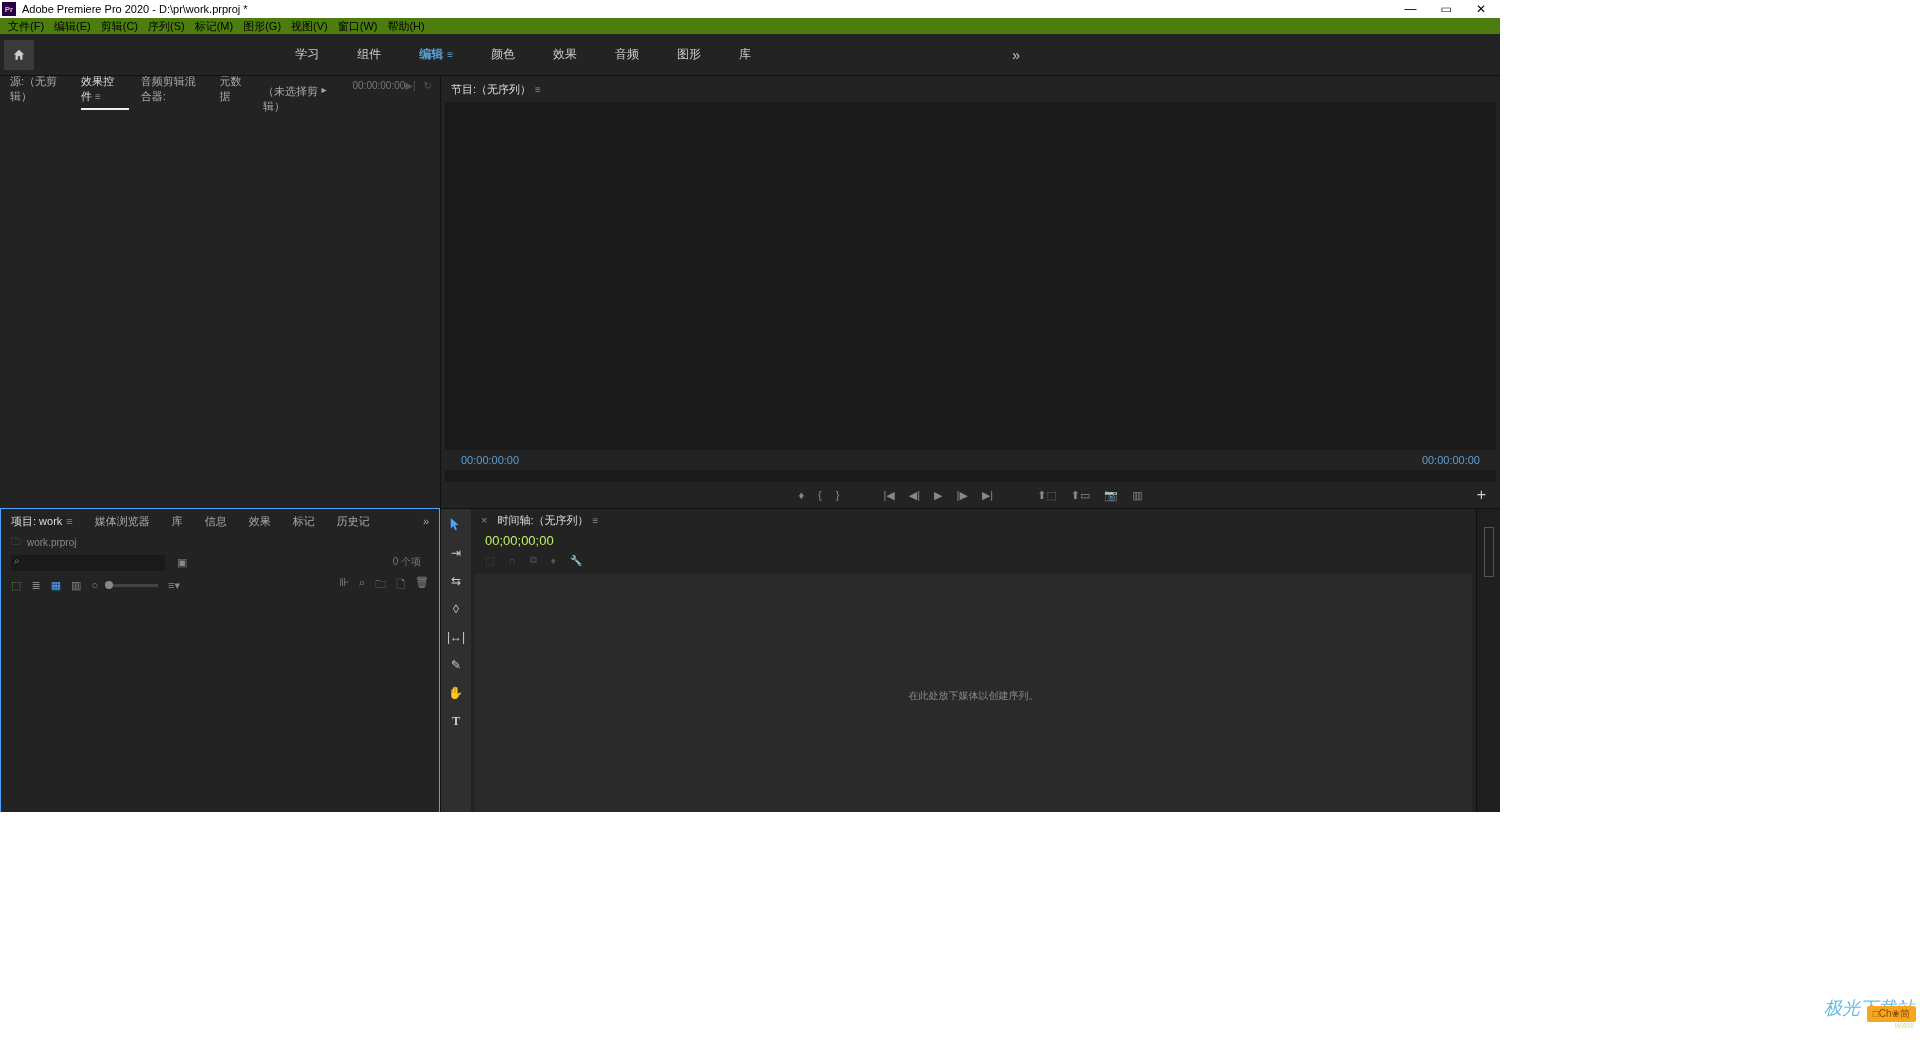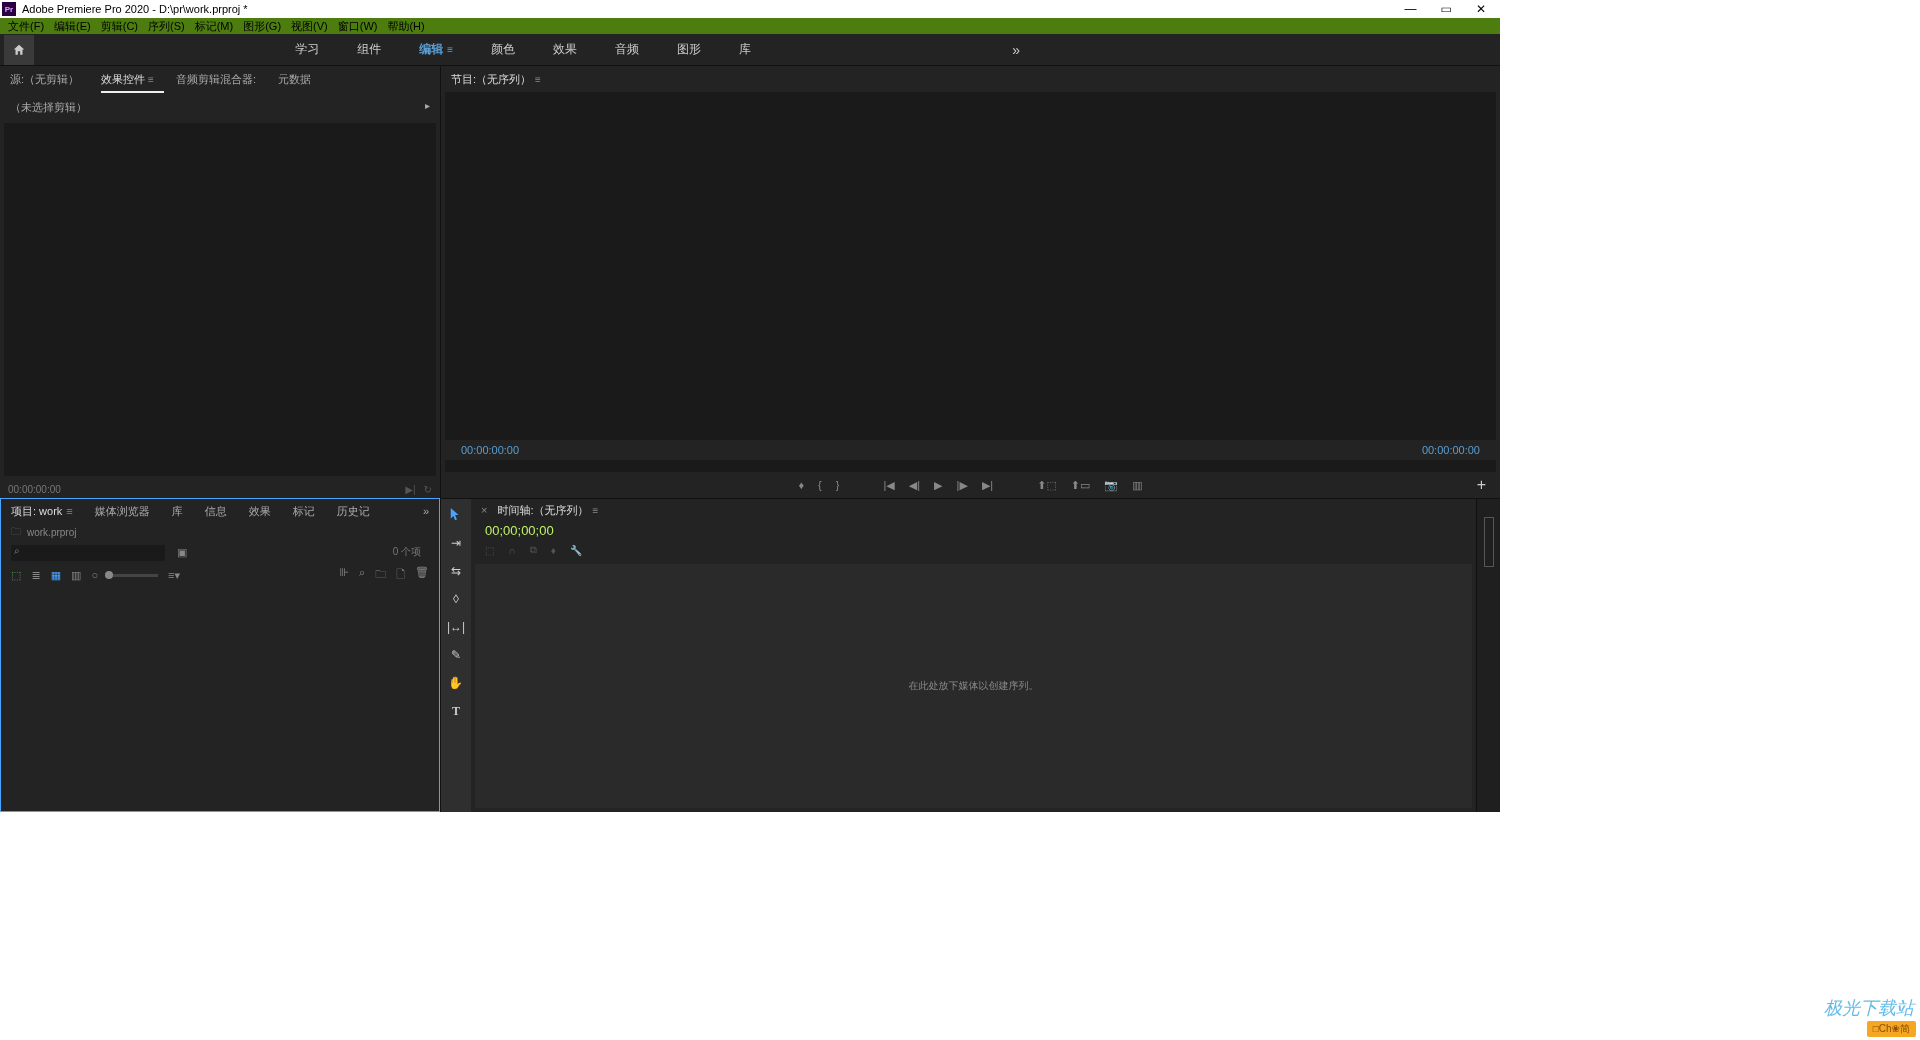--- a/index.html
+++ b/index.html
@@ -10,40 +10,40 @@
   .titlebar .app-icon { width: 14px; height: 14px; background: #2a0042; display: inline-flex; align-items: center; justify-content: center; color: #e6a0ff; font-size: 8px; font-weight: bold; margin-right: 6px; }
   .titlebar .title-text { font-size: 11px; color: #000; }
   .titlebar .win-controls { margin-left: auto; display: flex; gap: 24px; padding-right: 12px; }
   .titlebar .win-controls span { font-size: 12px; color: #000; cursor: default; }
 
   
   .menubar { height: 16px; background: #4d7c0f; display: flex; align-items: center; padding: 0 8px; font-size: 11px; }
   .menubar .menu-item { margin-right: 10px; color: #000; }
 
   
-  .workspace-bar { height: 32px; background: #232323; display: flex; align-items: center; border-bottom: 1px solid #111; }
+  .workspace-bar { height: 42px; background: #232323; display: flex; align-items: center; border-bottom: 1px solid #111; }
   .workspace-bar .home-btn { width: 30px; height: 30px; display: flex; align-items: center; justify-content: center; background: #3a3a3a; margin-left: 4px; }
   .workspace-bar .ws-tabs { margin: 0 auto; display: flex; gap: 34px; align-items: center; }
   .workspace-bar .ws-tab { font-size: 12px; color: #ccc; padding: 4px 2px; position: relative; }
   .workspace-bar .ws-tab.active { color: #5a9fd4; font-weight: bold; }
   .workspace-bar .ws-tab.active::after { content: '≡'; color: #5a9fd4; margin-left: 4px; font-size: 10px; }
   .workspace-bar .ws-overflow { margin-right: 480px; color: #ccc; font-size: 14px; }
 
   .app-body { display: flex; height: calc(812px - 18px - 16px - 32px); background: #1f1f1f; }
   .left-col { width: 441px; display: flex; flex-direction: column; border-right: 1px solid #111; }
   .right-col { flex: 1; display: flex; flex-direction: column; }
 
   
   .panel-tabs { height: 26px; display: flex; align-items: center; padding: 0 10px; gap: 22px; font-size: 11px; color: #aaa; background: #232323; }
   .panel-tabs .ptab { position: relative; }
   .panel-tabs .ptab.active { color: #ddd; }
   .panel-tabs .ptab.active .uline { position: absolute; left: 0; right: -10px; bottom: -6px; height: 2px; background: #eeeeee; }
   .panel-tabs .ptab .menu-ind { font-size: 10px; margin-left: 3px; color: #888; }
 
-  .source-panel { flex: 0 0 432px; background: #232323; display: flex; flex-direction: column; }
+  .source-panel { flex: 0 0 432px; background: #232323; display: flex; flex-direction: row; }
   .source-noclip { font-size: 11px; color: #aaa; padding: 8px 10px; display: flex; }
   .source-noclip .chev { margin-left: auto; font-size: 10px; color: #aaa; }
   .source-darkarea { flex: 1; background: #1a1a1a; margin: 0 4px 4px 4px; }
   .source-bottom { height: 18px; display: flex; align-items: center; padding: 0 8px; font-size: 10px; color: #777; }
   .source-bottom .sb-right { margin-left: auto; display: flex; gap: 8px; }
 
   .project-panel { flex: 1; background: #232323; display: flex; flex-direction: column; border-top: 1px solid #4aa3ff; border-left: 1px solid #4aa3ff; border-right: 1px solid #4aa3ff; border-bottom: 1px solid #4aa3ff; }
   .project-tabs { height: 24px; display: flex; align-items: center; padding: 0 10px; gap: 22px; font-size: 11px; color: #aaa; }
   .project-tabs .ptab.active { color: #ddd; }
   .project-tabs .overflow { margin-left: auto; color: #aaa; }
@@ -88,21 +88,21 @@
   .timeline-tools .tt-icon.enabled { color: #ccc; }
   .timeline-body { flex: 1; display: flex; align-items: center; justify-content: center; background: #2a2a2a; margin: 4px; }
   .timeline-body .hint { font-size: 10px; color: #888; }
   .audio-meter { width: 24px; background: #1f1f1f; border-left: 1px solid #111; display: flex; align-items: flex-start; justify-content: center; padding-top: 18px; }
   .audio-meter .meter { width: 10px; height: 50px; border: 1px solid #555; }
 
   .cursor { position: absolute; width: 12px; height: 16px; pointer-events: none; }
 
   .watermark { position: fixed; right: 6px; bottom: 10px; font-size: 18px; font-style: italic; color: #3da9e0; opacity: 0.8; z-index: 99; }
   .watermark .sub { font-size: 9px; color: #b8e0a0; display: block; text-align: right; }
-  .addon-badge { position: fixed; right: 4px; bottom: 3px; background: #f5a623; color: #8b4a00; font-size: 10px; padding: 1px 6px; border-radius: 2px; z-index: 100; }
+  .addon-badge { position: fixed; right: 4px; bottom: 18px; background: #f5a623; color: #8b4a00; font-size: 10px; padding: 1px 6px; border-radius: 2px; z-index: 100; }
   
   svg.icon-svg { width: 14px; height: 14px; }
 </style>
 </head>
 <body>
 
 <div class="titlebar">
   <span class="app-icon">Pr</span>
   <span class="title-text">Adobe Premiere Pro 2020 - D:\pr\work.prproj *</span>
   <div class="win-controls">

